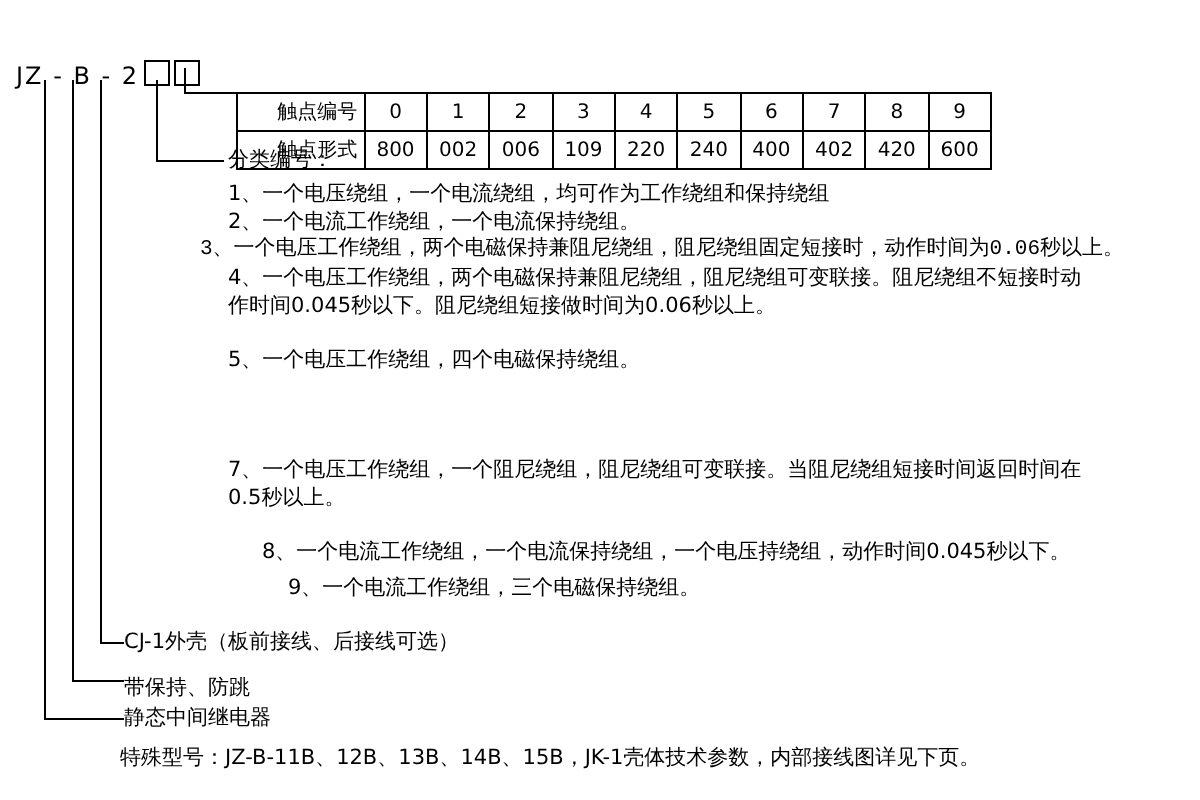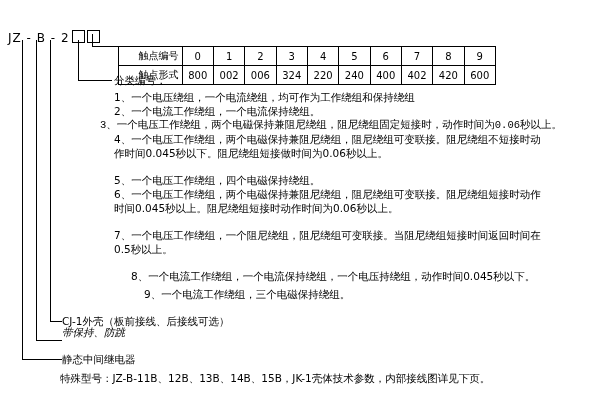--- a/index.html
+++ b/index.html
@@ -120,21 +120,21 @@
       <td class="cell">6</td>
       <td class="cell">7</td>
       <td class="cell">8</td>
       <td class="cell">9</td>
     </tr>
     <tr>
       <td class="head">触点形式</td>
       <td class="cell">800</td>
       <td class="cell">002</td>
       <td class="cell">006</td>
-      <td class="cell">324</td>
+      <td class="cell">109</td>
       <td class="cell">220</td>
       <td class="cell">240</td>
       <td class="cell">400</td>
       <td class="cell">402</td>
       <td class="cell">420</td>
       <td class="cell">600</td>
     </tr>
   </tbody>
     </table>
 
@@ -158,30 +158,27 @@
   <div class="txt" style="left:114px; top:91px;">1、一个电压绕组，一个电流绕组，均可作为工作绕组和保持绕组</div>
   <div class="txt" style="left:114px; top:105px;">2、一个电流工作绕组，一个电流保持绕组。</div>
   <div class="txt" style="left:100px; top:119px;font-family:Liberation Mono, monospace;">3、一个电压工作绕组，两个电磁保持兼阻尼绕组，阻尼绕组固定短接时，动作时间为0.06秒以上。</div>
 
   <div class="txt wrapblk" style="left:114px; top:133px;">
     <span class="indent">4、一个电压工作绕组，两个电磁保持兼阻尼绕组，阻尼绕组可变联接。阻尼绕组不短接时动作时间0.045秒以下。阻尼绕组短接做时间为0.06秒以上。</span>
   </div>
 
   <div class="txt" style="left:114px; top:174px;">5、一个电压工作绕组，四个电磁保持绕组。</div>
 
-  <div class="txt wrapblk" style="left:114px; top:188px;">
-    <span class="indent">6、一个电压工作绕组，两个电磁保持兼阻尼绕组，阻尼绕组可变联接。阻尼绕组短接时动作时间0.045秒以上。阻尼绕组短接时动作时间为0.06秒以上。</span>
-  </div>
 
   <div class="txt wrapblk" style="left:114px; top:229px;">
     <span class="indent">7、一个电压工作绕组，一个阻尼绕组，阻尼绕组可变联接。当阻尼绕组短接时间返回时间在0.5秒以上。</span>
   </div>
 
   <div class="txt" style="left:131px; top:270px;">8、一个电流工作绕组，一个电流保持绕组，一个电压持绕组，动作时间0.045秒以下。</div>
   <div class="txt" style="left:114px; top:288px;margin-left:30px;">9、一个电流工作绕组，三个电磁保持绕组。</div>
 
   <div class="txt" style="left:62px; top:315px;">CJ-1外壳（板前接线、后接线可选）</div>
-  <div class="txt" style="left:62px; top:326px;font-style:italic;">带保持、防跳</div>
+  <div class="txt" style="left:62px; top:338px;">带保持、防跳</div>
   <div class="txt" style="left:62px; top:353px;">静态中间继电器</div>
 
   <div class="footer">特殊型号：JZ-B-11B、12B、13B、14B、15B，JK-1壳体技术参数，内部接线图详见下页。</div>
 
 </div>
 
 </body></html>

